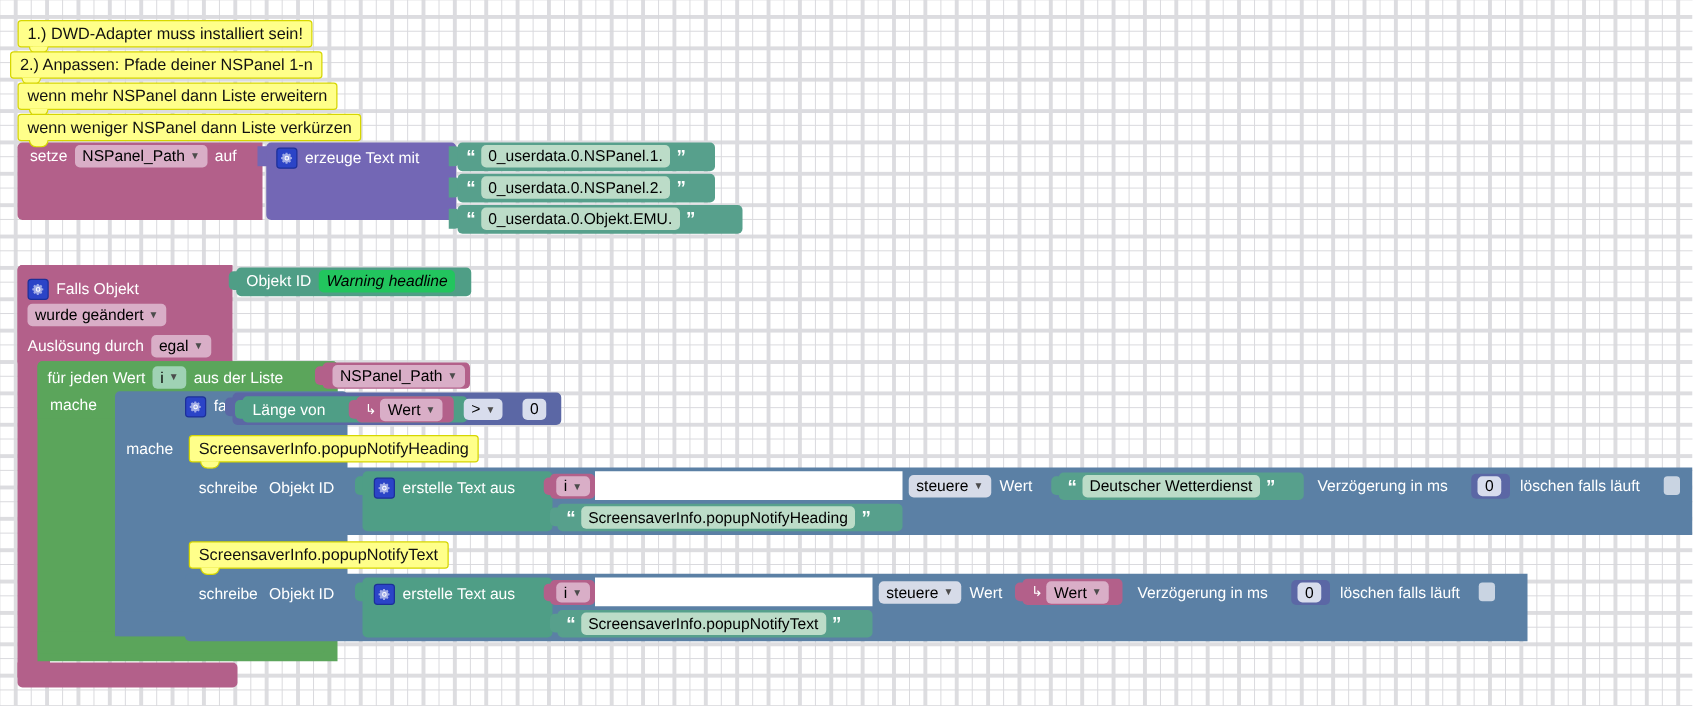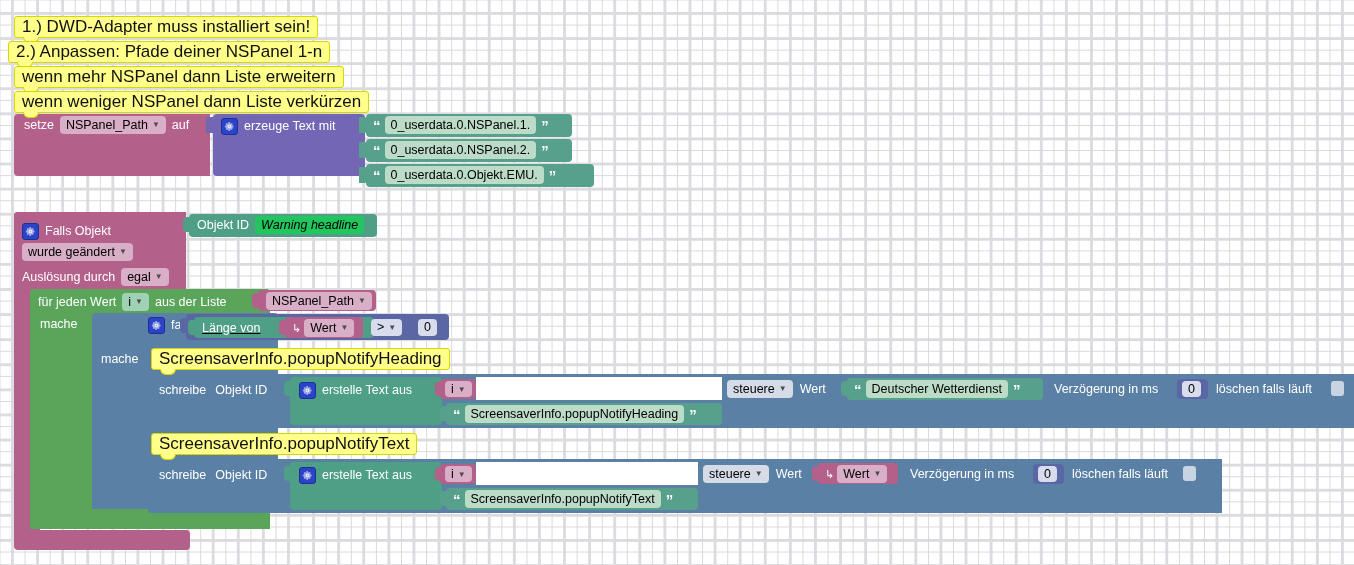--- a/index.html
+++ b/index.html
@@ -26,21 +26,21 @@
     opacity:.85;
     pointer-events:none;
   }
   #canvas{position:absolute;inset:0;}
 
   .blk{position:absolute;box-sizing:border-box;}
 
   
   .note{
     background:#ffff8a;border:1px solid #d6d600;color:#111;
-    font-size:17px;line-height:20px;padding:0 7px;height:22px;
+    font-size:13px;line-height:20px;padding:0 7px;height:22px;
     border-radius:3px;white-space:nowrap;z-index:40;
   }
   .note:after{
     content:"";position:absolute;left:8px;top:100%;
     width:14px;height:5px;background:#ffff8a;
     border-left:1px solid #d6d600;border-right:1px solid #d6d600;
     border-bottom:1px solid #d6d600;border-radius:0 0 6px 6px;
   }
 
   
@@ -213,21 +213,21 @@
         <path d="M21 13.6v-3.2l-2.3-.4a6.9 6.9 0 00-.7-1.7l1.3-1.9-2.3-2.3-1.9 1.3a6.9 6.9 0 00-1.7-.7L13 2.4H9.8l-.4 2.3a6.9 6.9 0 00-1.7.7L5.8 4.1 3.5 6.4l1.3 1.9a6.9 6.9 0 00-.7 1.7l-2.3.4v3.2l2.3.4a6.9 6.9 0 00.7 1.7l-1.3 1.9 2.3 2.3 1.9-1.3a6.9 6.9 0 001.7.7l.4 2.3H13l.4-2.3a6.9 6.9 0 001.7-.7l1.9 1.3 2.3-2.3-1.3-1.9a6.9 6.9 0 00.7-1.7z" opacity=".55"></path>
       </svg>
     </span>
     <span class="lbl">falls</span>
   </div>
 
   <div class="blk body c-navy" style="left:186px;top:314px;width:263px;height:26px;"></div>
   <div class="notchL c-navy" style="left:180px;top:318px;width:8px;height:15px;"></div>
 
   <div class="blk body c-teal" style="left:194px;top:317px;width:180px;height:21px;">
-    <div class="row" style="left:8px;top:3px;height:16px;text-decoration:underline;">
+    <div class="row" style="left:8px;top:3px;height:16px;">
       <span class="lbl">Länge von</span>
     </div>
   </div>
   <div class="notchL c-teal" style="left:188px;top:320px;width:8px;height:15px;"></div>
 
   <div class="blk body c-rose2" style="left:285px;top:317px;width:78px;height:21px;">
     <div class="row" style="left:7px;top:3px;height:16px;gap:3px;">
       <span class="lbl" style="font-size:11px;">↳</span>
       <span class="field f-rose">
         <span>Wert</span><span class="caret">▼</span>

